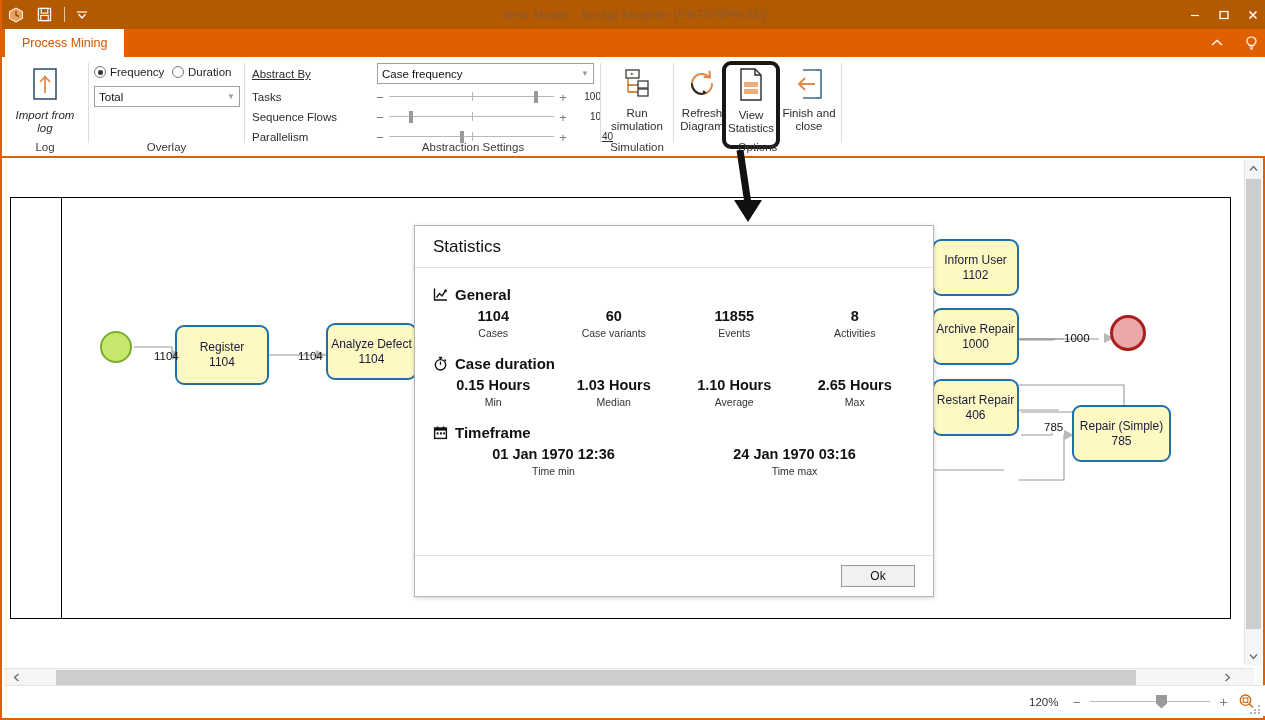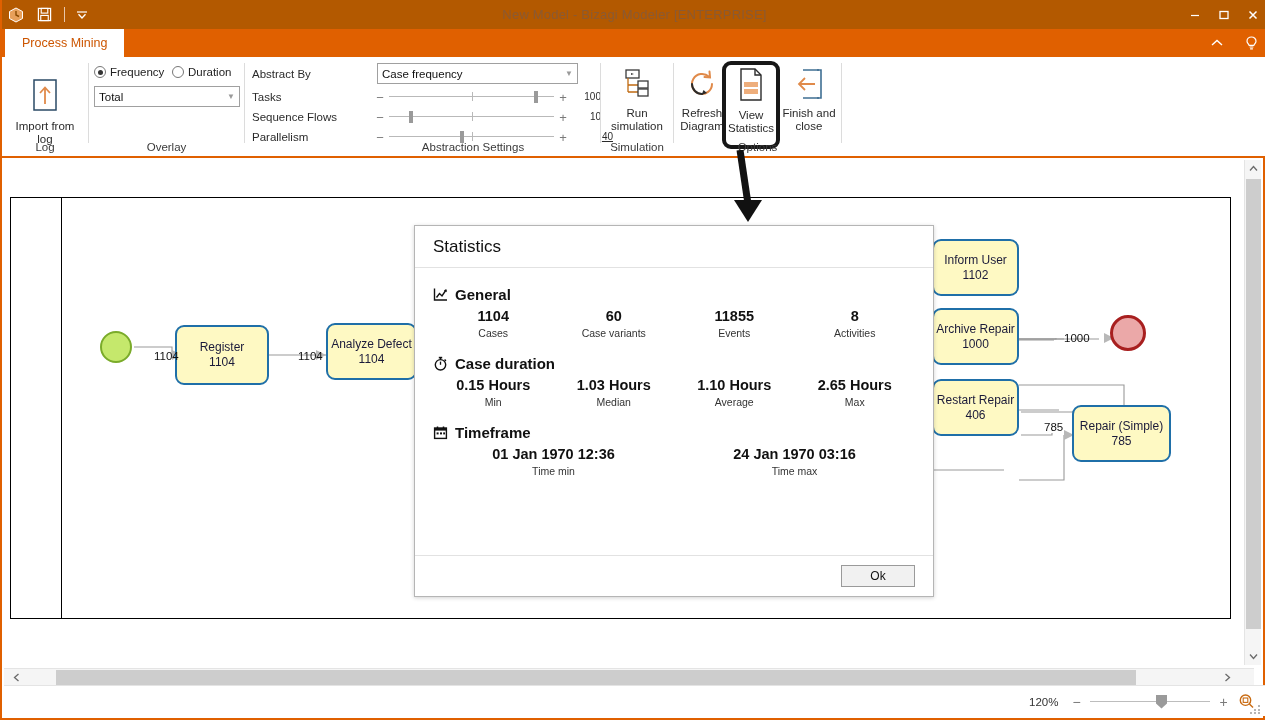--- a/index.html
+++ b/index.html
@@ -271,21 +271,21 @@
           <path d="M6.5 1 C3.8 1 2 3 2 5.2 C2 7 3.6 8 4.2 9.4 L8.8 9.4 C9.4 8 11 7 11 5.2 C11 3 9.2 1 6.5 1 Z" fill="none" stroke="#fff" stroke-width="1.2"></path>
           <path d="M4.6 11 H8.4 M5.1 12.8 H7.9" stroke="#fff" stroke-width="1.2"></path>
         </svg>
       </div>
     </div>
   </div>
 
   <div class="ribbon-body">
 
     <div class="grp" style="left:0; width:86px;">
-      <div class="bigbtn" style="left:8px; top:21px; width:70px;">
+      <div class="bigbtn" style="left:8px; top:10px; width:70px;font-style:italic;">
         <span class="ico">
           <svg width="30" height="36" viewBox="0 0 30 36">
             <rect x="4" y="2" width="22" height="30" fill="none" stroke="#2a4a66" stroke-width="1.5"></rect>
             <path d="M15 26 L15 10 M10 15 L15 9.5 L20 15" fill="none" stroke="#e08a4a" stroke-width="1.8"></path>
           </svg>
         </span>
         <span>Import from</span>
         <span>log</span>
       </div>
       <div class="grp-label">Log</div>
@@ -303,22 +303,22 @@
       </div>
       <div class="combo" style="left:5px; top:29px; width:146px; height:21px;">
         <span class="cval">Total</span>
         <span class="carr">▼</span>
       </div>
       <div class="grp-label">Overlay</div>
     </div>
     <div class="grp-sep" style="left:242px;"></div>
 
     <div class="grp" style="left:243px; width:355px;">
-      <div class="lbl" style="left:7px; top:11px;">Abstract By</div>
-      <div class="combo" style="left:132px; top:6px; width:201px; height:21px;align-items:center;">
+      <div class="lbl" style="left:7px; top:11px;text-decoration:underline;">Abstract By</div>
+      <div class="combo" style="left:132px; top:6px; width:217px; height:21px;align-items:center;">
         <span class="cval">Case frequency</span>
         <span class="carr">▼</span>
       </div>
 
       <div class="lbl" style="left:7px; top:34px;">Tasks</div>
       <div class="slider" style="left:130px; top:33px; width:193px;">
         <span class="sl-minus">−</span>
         <span class="sl-track">
           <span class="sl-line"></span>
           <span class="sl-tick"></span>

